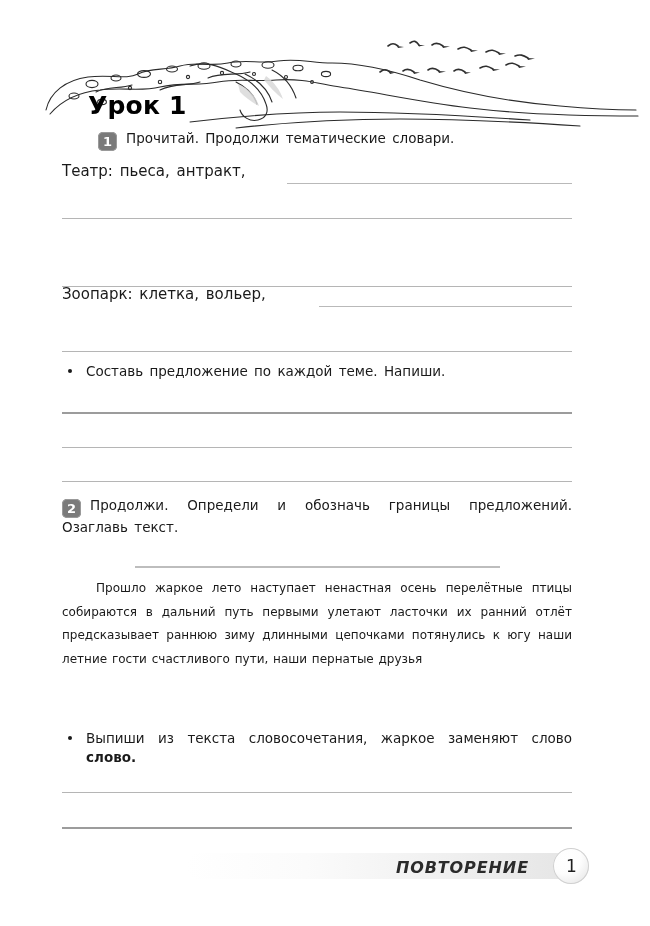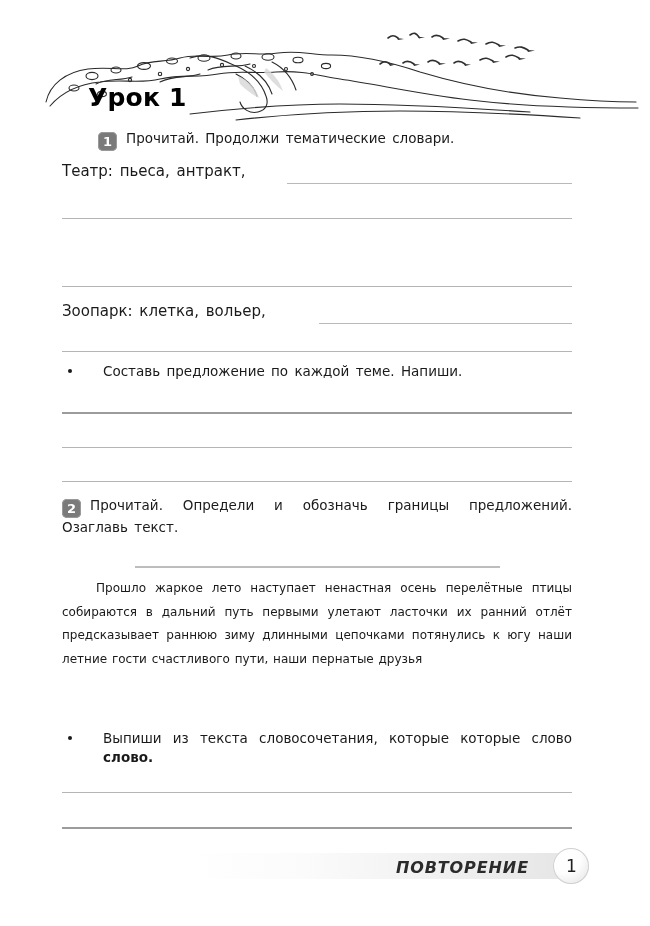--- a/index.html
+++ b/index.html
@@ -18,21 +18,21 @@
 
   .page {
     position: absolute;
     inset: 0;
   }
 
   
   .header {
     position: absolute;
     left: 0;
-    top: 4px;
+    top: 12px;
     width: 650px;
     height: 125px;
   }
   .wave-art {
     position: absolute;
     left: 40px;
     top: 18px;
     width: 600px;
     height: 100px;
   }
@@ -130,21 +130,21 @@
   .bullet-dot {
     position: absolute;
     left: 6px;
     top: 7px;
     width: 4px;
     height: 4px;
     border-radius: 50%;
     background: #1a1a1a;
   }
   .bullet-text {
-    margin-left: 41px;
+    margin-left: 24px;
     font-size: 13.5px;
     line-height: 19px;
     text-align: justify;
     text-justify: inter-word;
     word-spacing: 2px;
   }
   .bullet-text b { font-weight: bold; }
 
   
   .title-rule {
@@ -298,48 +298,48 @@
   </div>
 
   <div class="fill-row" style="top:158px;">
     <div class="fill-label">Театр: пьеса, антракт,</div>
     <div class="fill-rule" style="width:285px;"></div>
   </div>
   <div class="rule" style="top:218px;"></div>
 
   <div class="rule" style="top:286px;"></div>
 
-  <div class="fill-row" style="top:298px;">
+  <div class="fill-row" style="top:281px;">
     <div class="fill-label">Зоопарк: клетка, вольер,</div>
     <div class="fill-rule" style="width:253px;"></div>
   </div>
   <div class="rule" style="top:351px;"></div>
 
   <div class="bullet-item" style="top:362px;">
     <span class="bullet-dot"></span>
     <div class="bullet-text">Составь предложение по каждой теме. Напиши.</div>
   </div>
 
   <div class="rule dark" style="top:412px;"></div>
   <div class="rule" style="top:447px;"></div>
   <div class="rule" style="top:481px;"></div>
 
   <div class="task" style="top:496px;">
     <div class="task-head">
-      <span class="badge">2</span><span class="htext">Прочитай. Определи и обозначь границы предложений. Озаглавь текст.</span>
+      <span class="badge">2</span><span class="htext">Продолжи. Определи и обозначь границы предложений. Озаглавь текст.</span>
     </div>
   </div>
 
   <div class="title-rule" style="top:566px;"></div>
 
   <div class="body-text" style="top:577px;">Прошло жаркое лето наступает ненастная осень перелётные птицы собираются в дальний путь первыми улетают ласточки их ранний отлёт предсказывает раннюю зиму длинными цепочками потянулись к югу наши летние гости счастливого пути, наши пернатые друзья</div>
 
   <div class="bullet-item" style="top:729px;">
     <span class="bullet-dot"></span>
-    <div class="bullet-text"><span>Выпиши из текста словосочетания, которые которые слово </span><b>слово.</b></div>
+    <div class="bullet-text"><span>Выпиши из текста словосочетания, жаркое заменяют слово </span><b>слово.</b></div>
   </div>
 
   <div class="rule" style="top:792px;"></div>
   <div class="rule dark" style="top:827px;"></div>
 
   <div class="footer">
     <div class="footer-label">ПОВТОРЕНИЕ</div>
   </div>
   <div class="page-number">
     <span>1</span>

